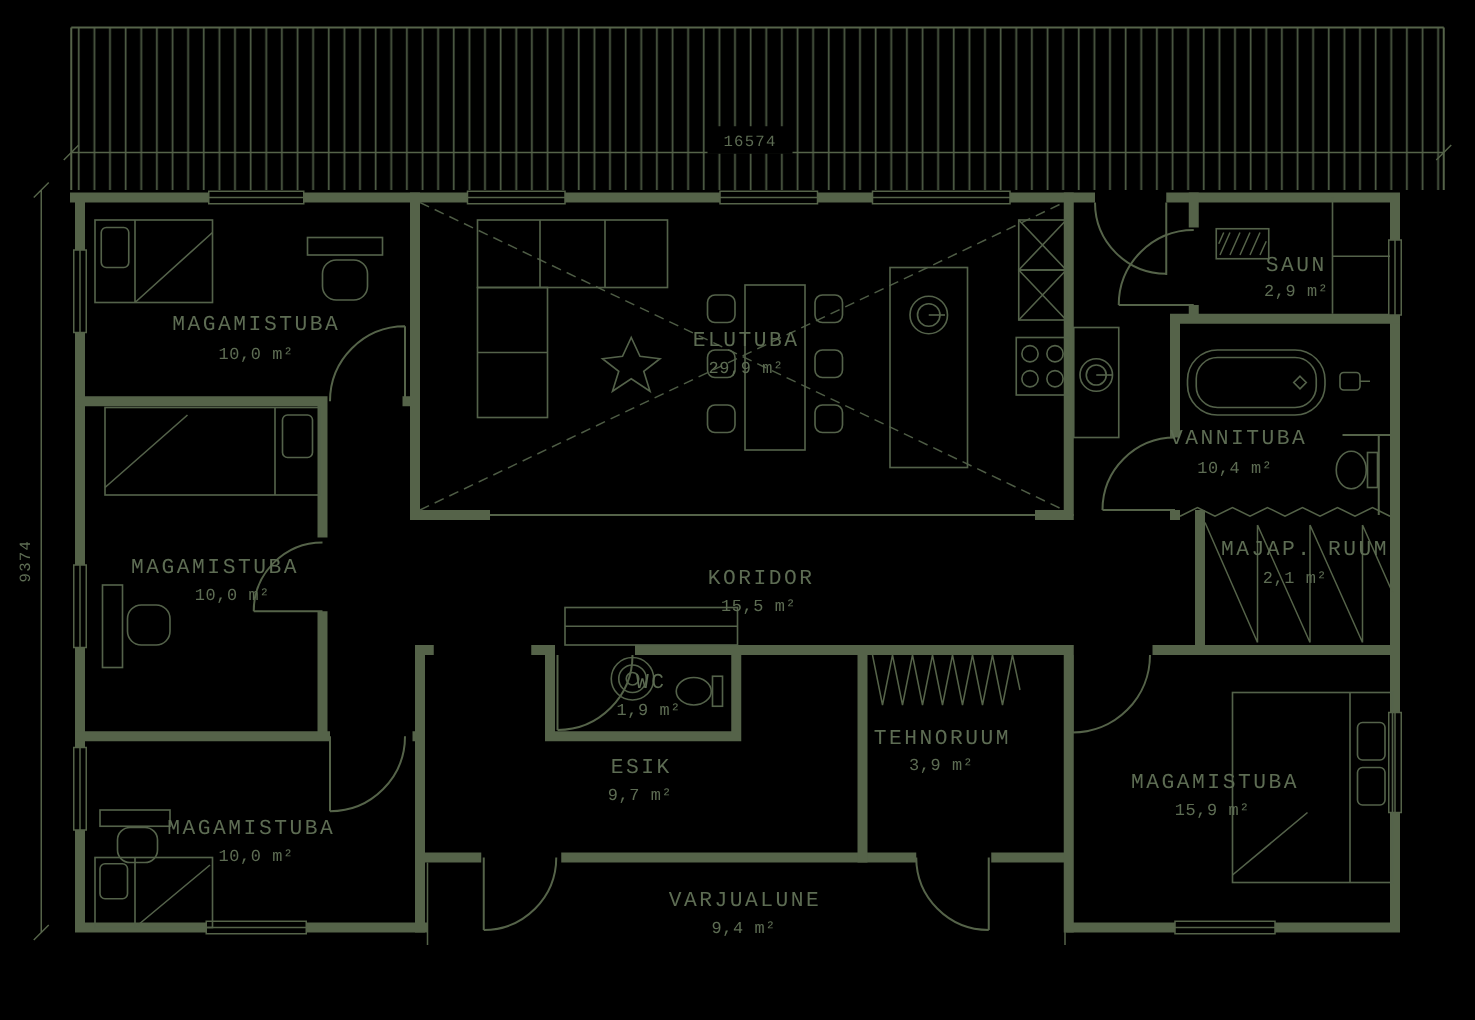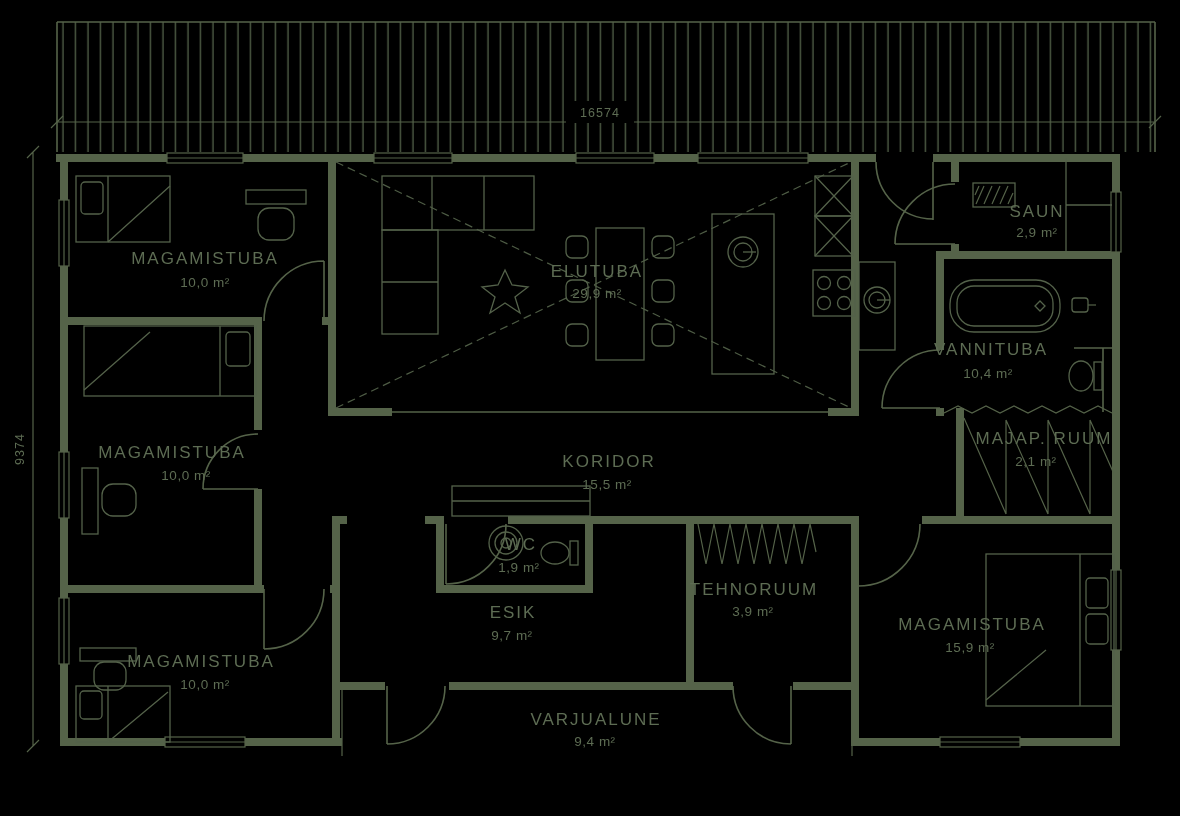--- a/index.html
+++ b/index.html
@@ -1,17 +1,17 @@
 <!DOCTYPE html>
 <html><head>
 <meta charset="utf-8">
 <style>
   html,body{margin:0;padding:0;background:#000;}
   .stage{position:relative;width:1180px;height:756px;background:#000;overflow:hidden;
-         font-family:Liberation Sans, sans-serif;}
+         font-family:Liberation Mono, monospace;}
   svg{display:block}
   .wall{stroke:#556349;stroke-width:8;fill:none;stroke-linecap:butt;}
   .thin{stroke:#556349;stroke-width:1.6;fill:none;}
   .hair{stroke:#556349;stroke-width:1.2;fill:none;}
   .dash{stroke:#4e5c45;stroke-width:1.2;fill:none;stroke-dasharray:8 5;}
   .dash2{stroke:#556349;stroke-width:1.4;fill:none;stroke-dasharray:12 7;}
   .furn{stroke:#54624a;stroke-width:1.3;fill:none;}
   .room-name{fill:#5d6c53;font-size:17px;letter-spacing:2px;text-anchor:middle;}
   .room-area{fill:#5d6c53;font-size:13.5px;letter-spacing:.5px;text-anchor:middle;}
   .dim-text{fill:#5d6c53;font-size:12.5px;letter-spacing:1px;text-anchor:middle;}

